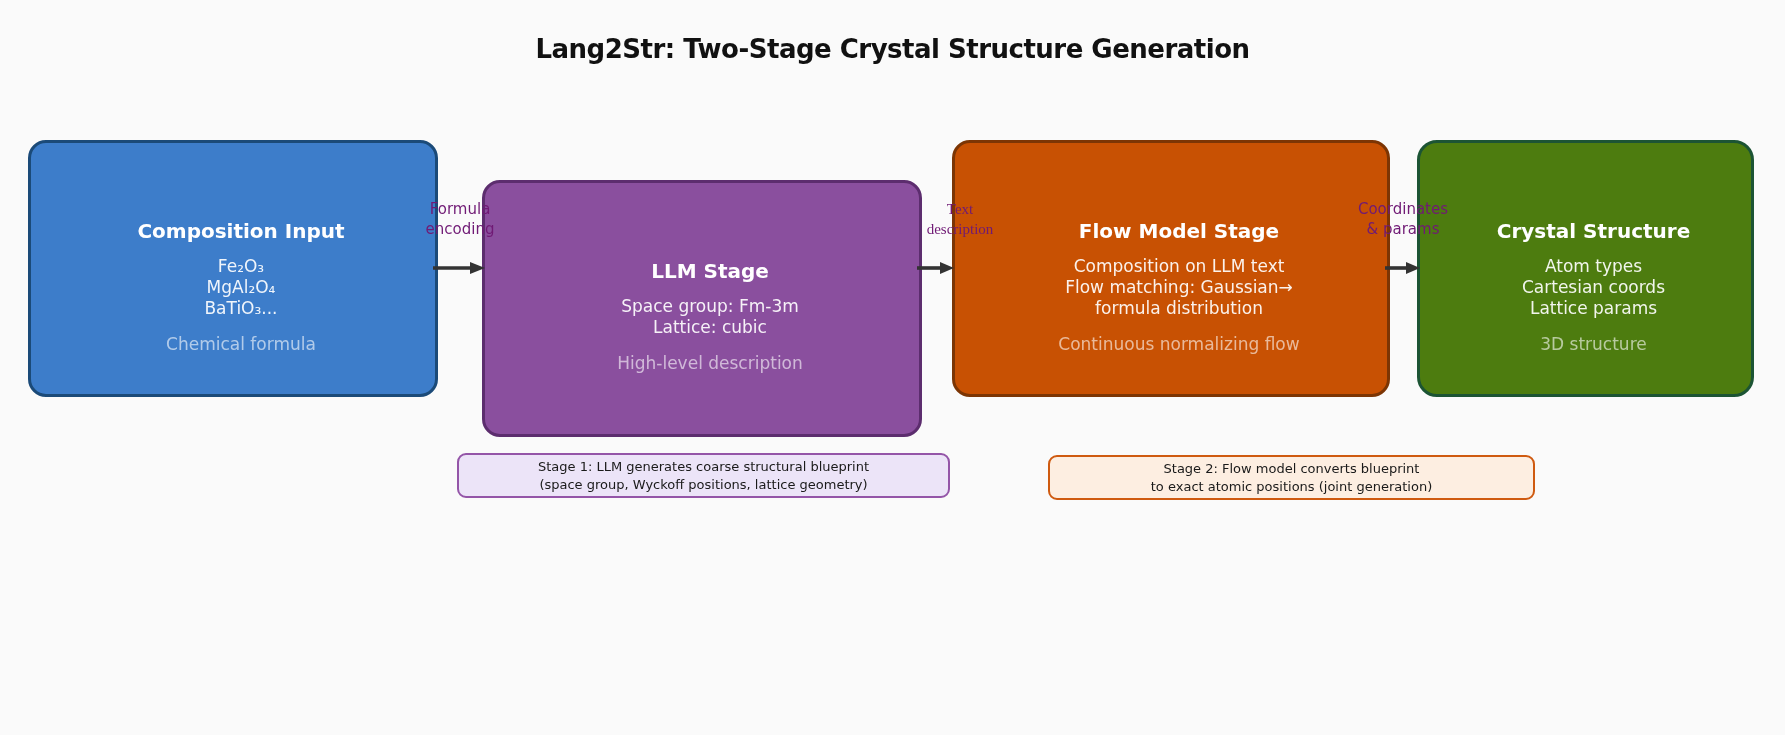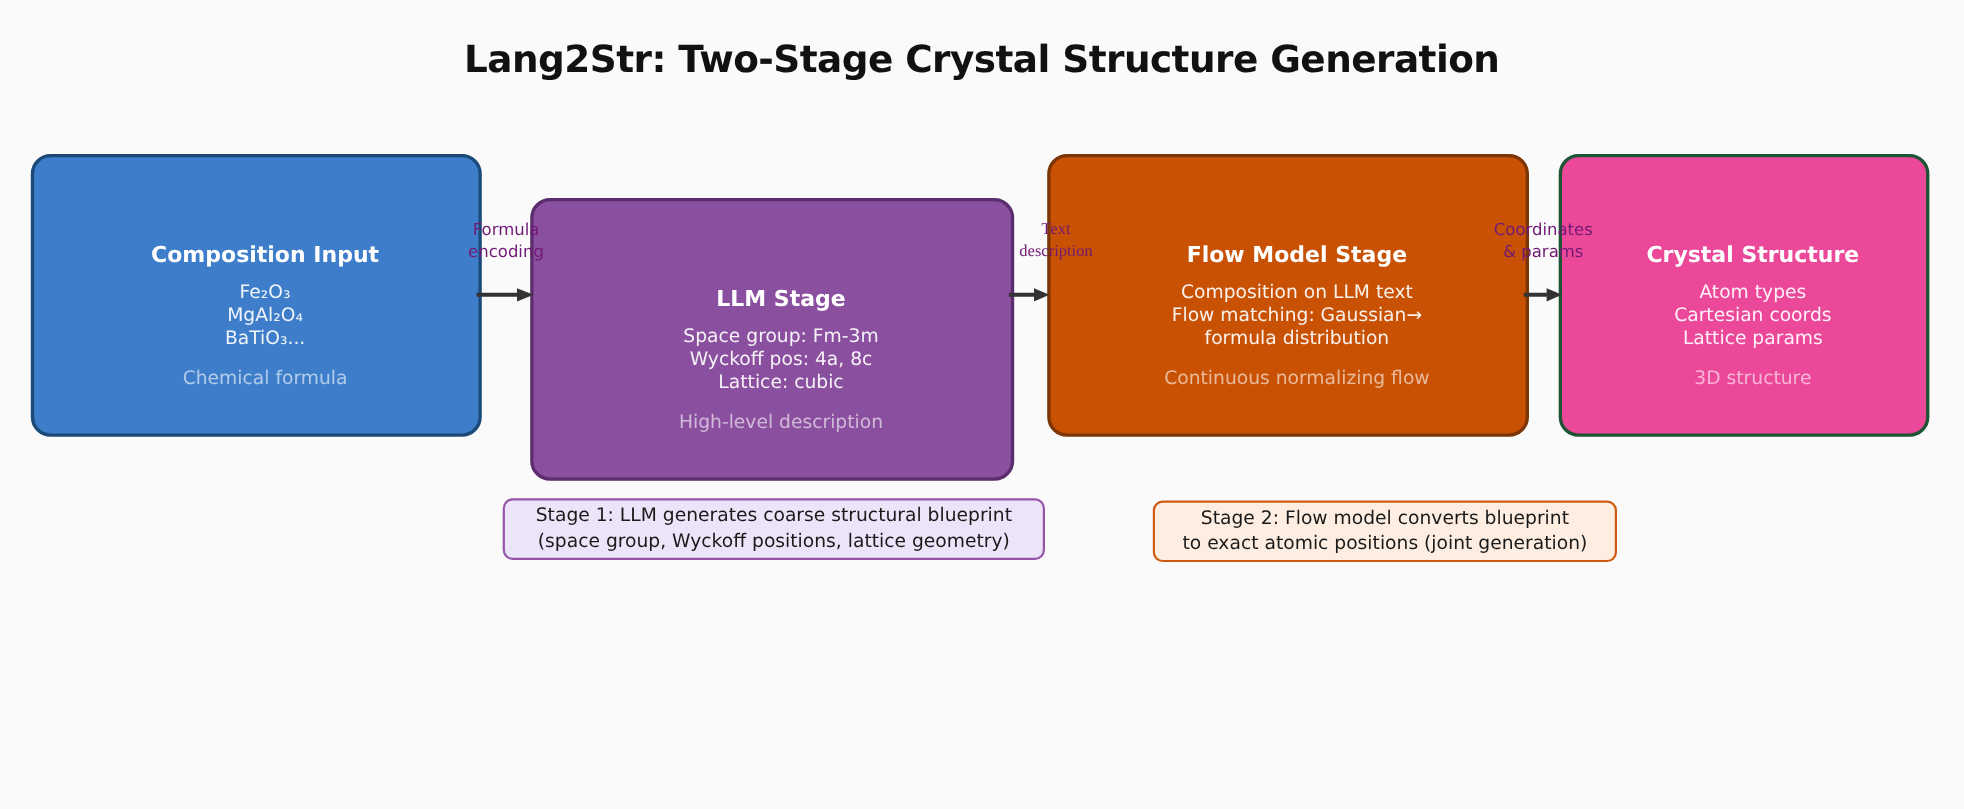--- a/index.html
+++ b/index.html
@@ -14,21 +14,21 @@
     height: 735px;
     background: #fafafa;
     overflow: hidden;
   }
   .diagram-title {
     position: absolute;
     top: 34px;
     left: 0;
     width: 100%;
     text-align: center;
-    font-size: 34px;
+    font-size: 26px;
     font-weight: bold;
     letter-spacing: -0.5px;
     color: #111111;
   }
   .stage-box {
     position: absolute;
     top: 140px;
     height: 257px;
     border-radius: 18px;
     border: 3px solid #000;
@@ -84,60 +84,59 @@
   .arrow-2 { left: 917px;  width: 37px; }
   .arrow-3 { left: 1385px; width: 35px; }
   .conn-arrow svg { display: block; width: 100%; height: 100%; }
 
   .note-box {
     position: absolute;
     box-sizing: border-box;
     border: 2px solid #000;
     border-radius: 9px;
     text-align: center;
-    font-size: 17px;
+    font-size: 13px;
     line-height: 1.35;
     color: #1a1a1a;
     padding: 3px 8px;
   }
   .note-1 { left: 457px;  top: 453px; width: 493px; }
-  .note-2 { left: 1048px; top: 455px; width: 422px; text-align: center; }
+  .note-2 { left: 1048px; top: 455px; width: 487px; text-align: center; }
 </style>
 </head>
 <body>
 
 <div class="canvas">
 
   <div class="diagram-title">Lang2Str: Two-Stage Crystal Structure Generation</div>
 
   <div class="stage-box box-1" style="background-color: rgb(61, 125, 202); border-color: rgb(27, 74, 120);">
     <div class="stage-title">Composition Input</div>
     <div class="stage-line">Fe₂O₃</div>
     <div class="stage-line">MgAl₂O₄</div>
     <div class="stage-line">BaTiO₃...</div>
     <div class="stage-caption">Chemical formula</div>
   </div>
 
   <div class="stage-box box-2" style="background-color: rgb(138, 79, 158); border-color: rgb(92, 45, 110); margin-top: 40px;">
     <div class="stage-title">LLM Stage</div>
     <div class="stage-line">Space group: Fm-3m</div>
-    <div class="stage-line">Wyckoff pos: 4a, 8c</div>
     <div class="stage-line">Lattice: cubic</div>
     <div class="stage-caption">High-level description</div>
   </div>
 
   <div class="stage-box box-3" style="background-color: rgb(200, 81, 3); border-color: rgb(124, 53, 4);">
     <div class="stage-title">Flow Model Stage</div>
     <div class="stage-line">Composition on LLM text</div>
     <div class="stage-line">Flow matching: Gaussian→</div>
     <div class="stage-line">formula distribution</div>
     <div class="stage-caption">Continuous normalizing flow</div>
   </div>
 
-  <div class="stage-box box-4" style="background-color: #ec4899; border-color: rgb(28, 84, 52);">
+  <div class="stage-box box-4" style="background-color: #4d7c0f; border-color: rgb(28, 84, 52); border-radius: 20px;">
     <div class="stage-title">Crystal Structure</div>
     <div class="stage-line">Atom types</div>
     <div class="stage-line">Cartesian coords</div>
     <div class="stage-line">Lattice params</div>
     <div class="stage-caption">3D structure</div>
   </div>
 
   <div class="conn-label label-1">Formula
 encoding</div>
   <div class="conn-label label-2">Text

